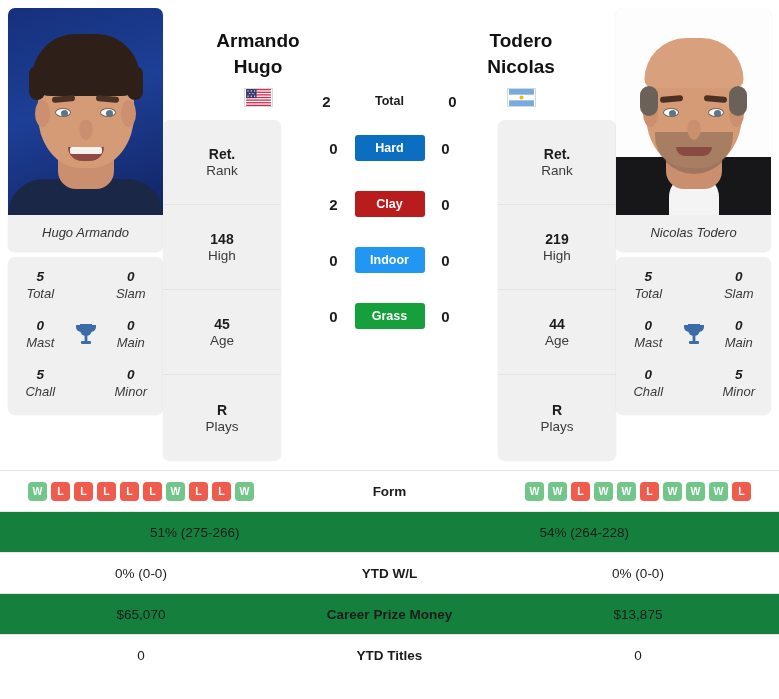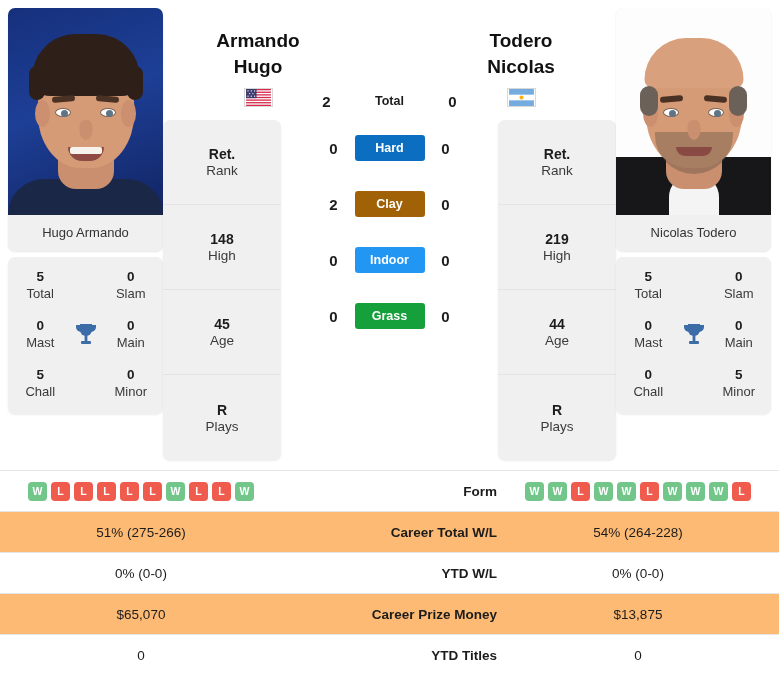--- a/index.html
+++ b/index.html
@@ -18,21 +18,21 @@
   
   .top-area {
     display: flex;
     width: 779px;
     height: 470px;
     padding: 8px 8px 0 8px;
     align-items: flex-start;
   }
 
   
-  .player-col { width: 155px; flex: 0 0 155px; }
+  .player-col { width: 155px; flex: 0 0 155px; font-style: italic; }
 
   .photo-card {
     width: 155px;
     background: #f0f0f0;
     border-radius: 7px;
     overflow: hidden;
     box-shadow: 0 1px 2px rgba(0,0,0,0.10);
   }
 
   .photo {
@@ -243,27 +243,27 @@
     font-size: 12.5px; font-weight: bold; color: #1c1c1c;
   }
 
   
   .stats-table { width: 779px; }
   .st-row {
     display: flex; align-items: center;
     height: 41px;
     border-top: 1px solid #e6e6e6;
   }
-  .st-row.alt { background: #fdba74; }
+  .st-row.alt { background: #15803d; }
   .st-left, .st-right {
     flex: 1 1 0; text-align: center;
     font-size: 13.5px; color: #1c1c1c;
   }
   .st-mid {
-    width: 215px; flex: 0 0 215px; text-align: right;
+    width: 215px; flex: 0 0 215px; text-align: center;
     font-size: 13.5px; font-weight: bold; color: #1c1c1c;
   }
   .form-strip {
     display: flex; justify-content: center; gap: 4px;
   }
   .badge {
     width: 19px; height: 19px; border-radius: 4px;
     display: flex; align-items: center; justify-content: center;
     font-size: 10.5px; font-weight: bold; color: #ffffff;
   }
@@ -372,21 +372,21 @@
         </div>
 
         <div class="h2h-row">
           <div class="h2h-score">0</div>
           <div class="surface-pill" style="background:#0b6ec0">Hard</div>
           <div class="h2h-score">0</div>
         </div>
 
         <div class="h2h-row">
           <div class="h2h-score">2</div>
-          <div class="surface-pill" style="background:#a16207">Clay</div>
+          <div class="surface-pill" style="background:#b91c1c">Clay</div>
           <div class="h2h-score">0</div>
         </div>
 
         <div class="h2h-row">
           <div class="h2h-score">0</div>
           <div class="surface-pill" style="background:#2196f3">Indoor</div>
           <div class="h2h-score">0</div>
         </div>
 
         <div class="h2h-row">
@@ -554,21 +554,20 @@
           <span class="badge w">W</span>
           <span class="badge w">W</span>
           <span class="badge w">W</span>
           <span class="badge l">L</span>
         </div>
       </div>
     </div>
 
     <div class="st-row alt">
       <div class="st-left">51% (275-266)</div>
-      <div class="st-mid">Career Total W/L</div>
       <div class="st-right">54% (264-228)</div>
     </div>
 
     <div class="st-row">
       <div class="st-left">0% (0-0)</div>
       <div class="st-mid">YTD W/L</div>
       <div class="st-right">0% (0-0)</div>
     </div>
 
     <div class="st-row alt">

